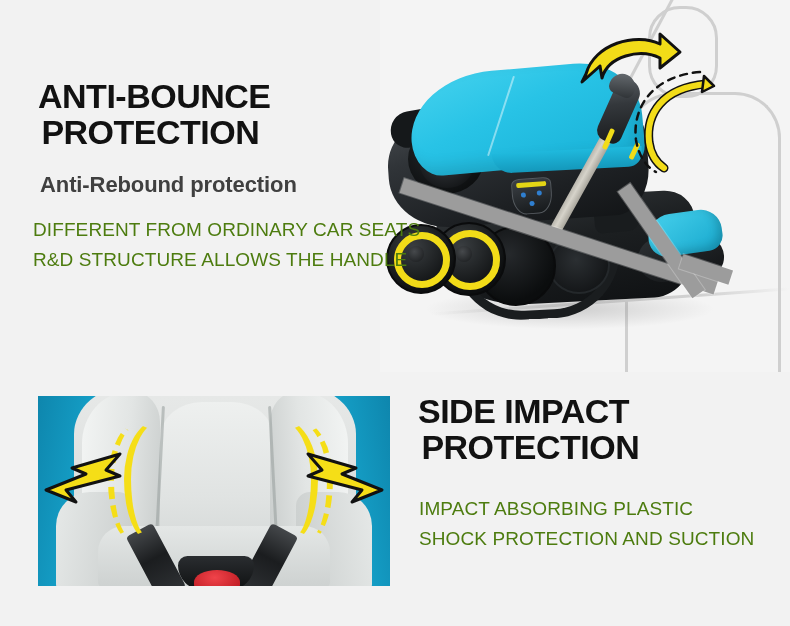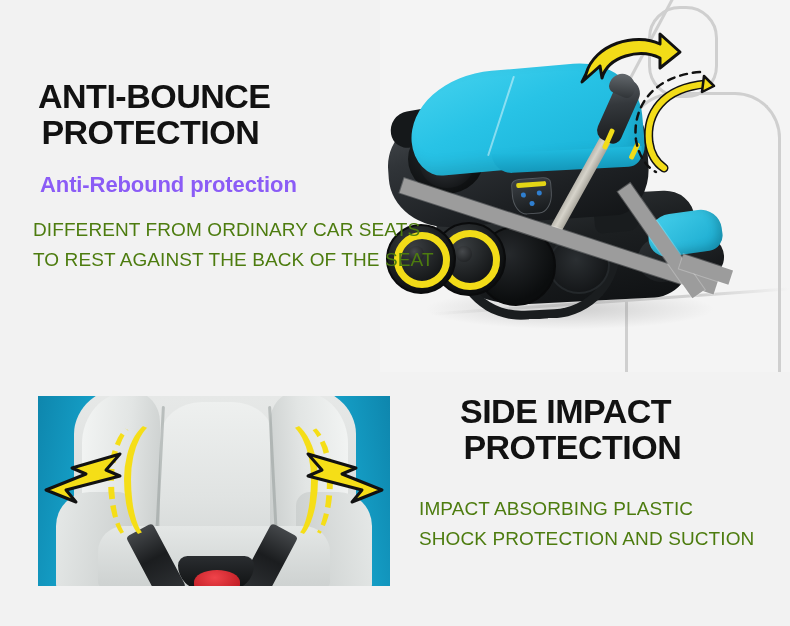--- a/index.html
+++ b/index.html
@@ -29,40 +29,40 @@
     letter-spacing: -0.5px;
     line-height: 1.06;
     white-space: pre;
     font-family: "Liberation Sans", sans-serif;
   }
   .headline .l2 { display: block; padding-left: 0.10em; }
 
   .subhead {
     position: absolute;
     font-weight: bold;
-    color: #8b5cf6;
+    color: #404040;
     letter-spacing: -0.1px;
     white-space: nowrap;
   }
 
   .bodytext {
     position: absolute;
     color: #4d7c0f;
     font-weight: 400;
     letter-spacing: 0.1px;
   }
   .bodytext div { white-space: nowrap; }
 
   
   #tb1-headline { left: 38px; top: 78px; font-size: 34px; }
   #tb1-sub      { left: 40px; top: 172px; font-size: 22px; }
   #tb1-body     { left: 33px; top: 215px; font-size: 19px; line-height: 30px; }
 
   
-  #tb2-headline { left: 418px; top: 393px; font-size: 34px; margin-left: 42px; }
+  #tb2-headline { left: 418px; top: 393px; font-size: 34px; }
   #tb2-sub      { left: 420px; top: 462px; font-size: 22px; }
   #tb2-body     { left: 419px; top: 494px; font-size: 19px; line-height: 30px; }
 
   
   #photo-stroller {
     position: absolute;
     left: 380px; top: 0px;
     width: 410px; height: 372px;
     overflow: hidden;
     background: #f4f4f4;
@@ -591,21 +591,21 @@
       <path d="M86 18 L96 28 L84 34 Z" fill="#f2dc18" stroke="#111111" stroke-width="2.5" stroke-linejoin="round"></path>
     </svg>
   </div>
 
   <div class="headline" id="tb1-headline"><span>ANTI-BOUNCE</span><span class="l2">PROTECTION</span></div>
 
   <div class="subhead" id="tb1-sub">Anti-Rebound protection</div>
 
   <div class="bodytext" id="tb1-body">
     <div>DIFFERENT FROM ORDINARY CAR SEATS</div>
-    <div>TO REST AGAINST THE BACK OF THE SEAT</div>
+    <div>R&amp;D STRUCTURE ALLOWS THE HANDLE</div>
   </div>
 
   <div id="photo-interior">
     <div id="int-cyan-left"></div>
     <div id="int-cyan-right"></div>
 
     <div id="int-body"></div>
     <div id="center-pad"></div>
     <div id="bolster-left"></div>
     <div id="bolster-right"></div>

